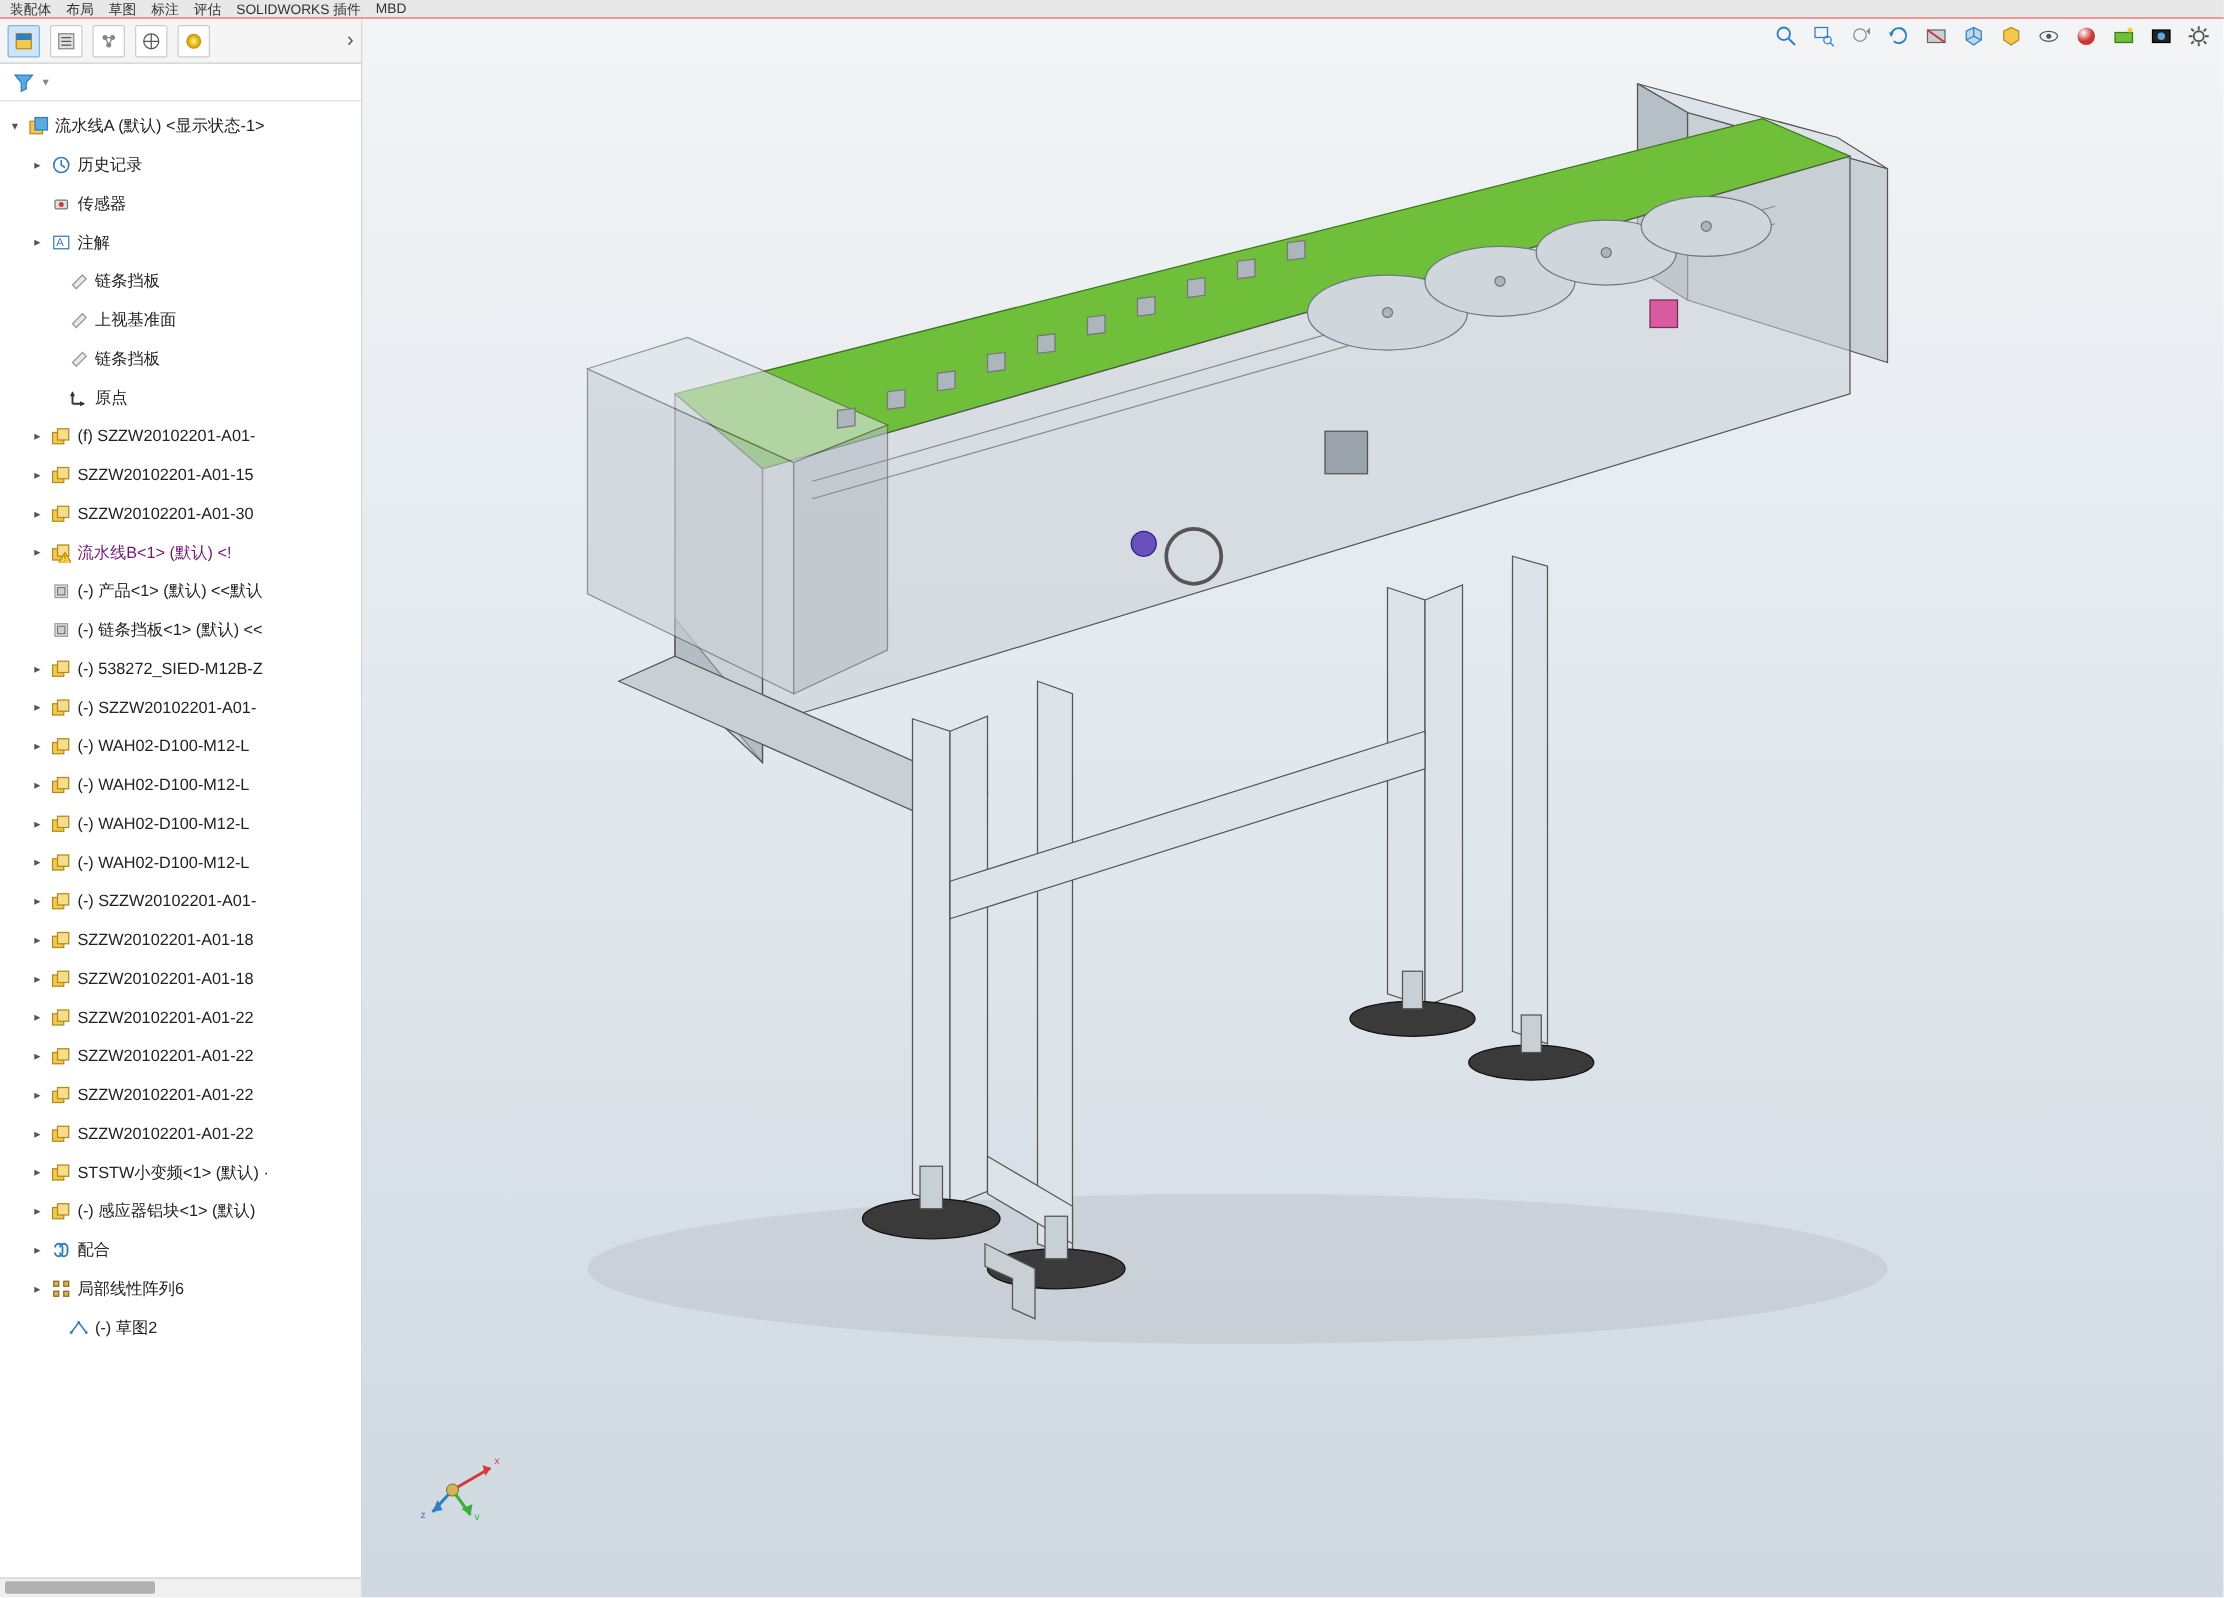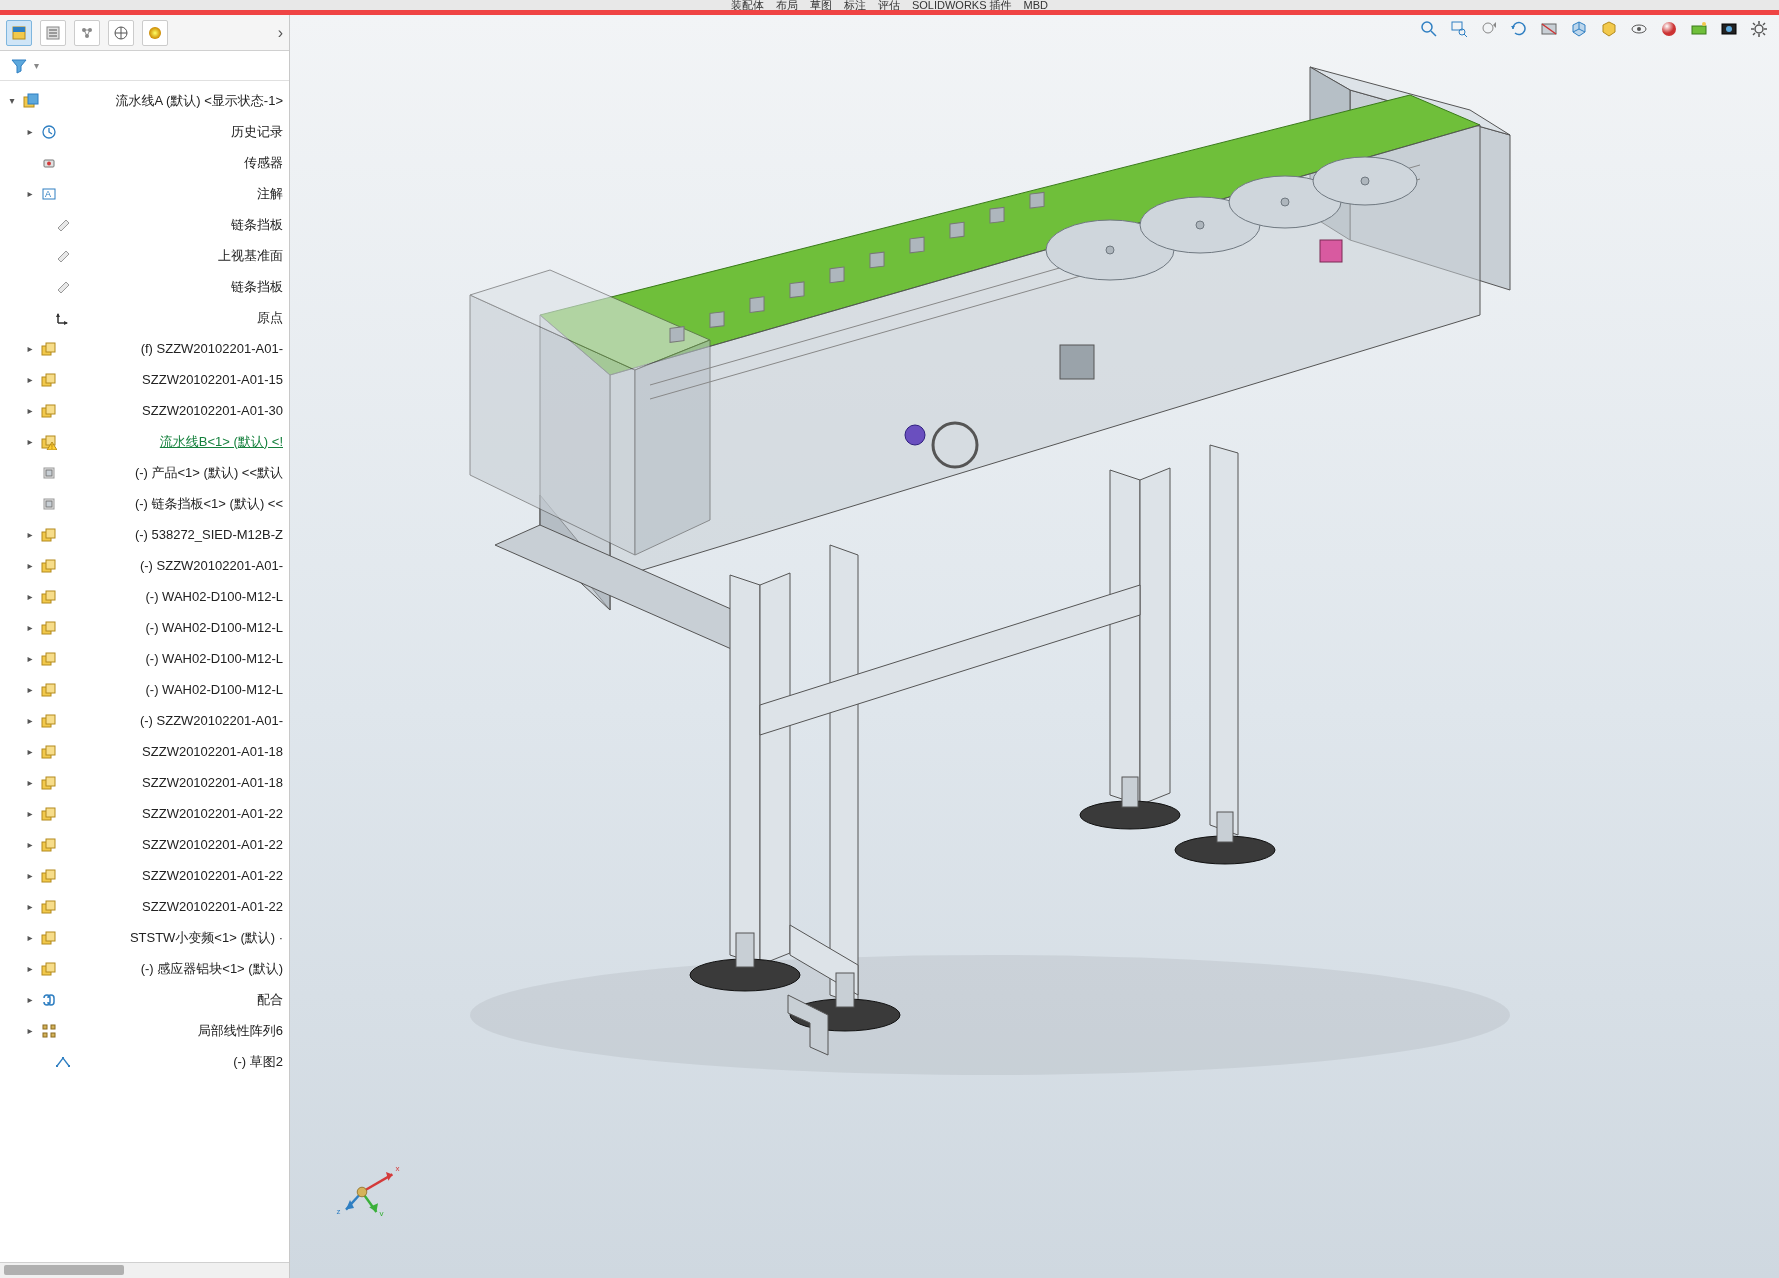--- a/index.html
+++ b/index.html
@@ -11,29 +11,28 @@
     height: 1278px;
     overflow: hidden;
     display: flex;
     flex-direction: column;
   }
 
   
   .menubar {
     height: 15px;
     background: #e8e8e8;
-    border-bottom: 5px solid #ef4444;
+    border-bottom: 1px solid #ef4444;
     display: flex;
     align-items: center;
     gap: 12px;
     padding: 0 8px;
     font-size: 11px;
     color: #333;
     overflow: hidden;
-    justify-content: center;
   }
   .menubar span { white-space: nowrap; }
 
   
   .main {
     flex: 1;
     display: flex;
     overflow: hidden;
     background: #fff;
   }
@@ -88,40 +87,39 @@
     display: flex;
     align-items: center;
     height: 31px;
     padding: 0 6px;
     white-space: nowrap;
     overflow: hidden;
     text-overflow: ellipsis;
     gap: 4px;
     cursor: pointer;
   }
-  .tree-node.warn .label { color: #15803d; text-decoration: underline; }
+  .tree-node.warn .label { color: #701a75; }
   .expander {
     width: 12px; height: 12px;
     display: inline-flex; align-items: center; justify-content: center;
     color: #555; font-size: 10px;
   }
   .expander.empty { visibility: hidden; }
   .indent { display:inline-block; }
   .node-icon {
     width: 18px; height: 18px;
     display: inline-flex; align-items: center; justify-content: center;
     flex-shrink: 0;
   }
   .label {
     flex: 1;
     overflow: hidden;
     text-overflow: ellipsis;
     color: #222;
     font-size: 13px;
-    text-align: right;
   }
 
   
   .tree-hscroll {
     height: 16px;
     background: #f0f0f0;
     border-top: 1px solid #d0d0d0;
     position: relative;
   }
   .tree-hscroll .thumb {

